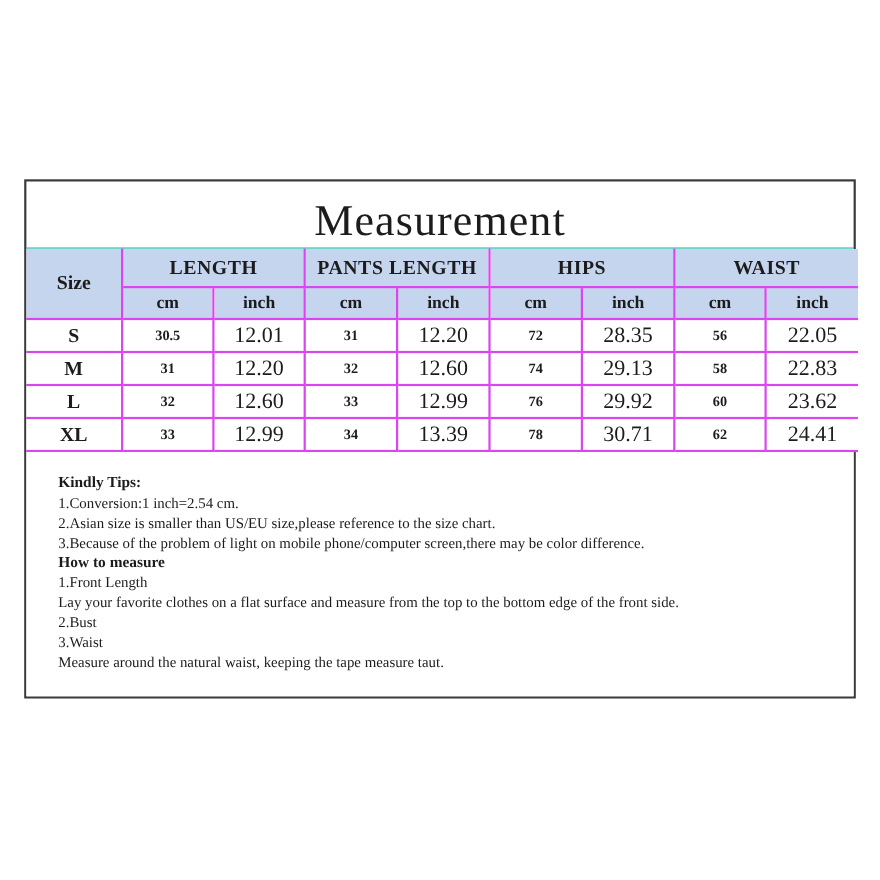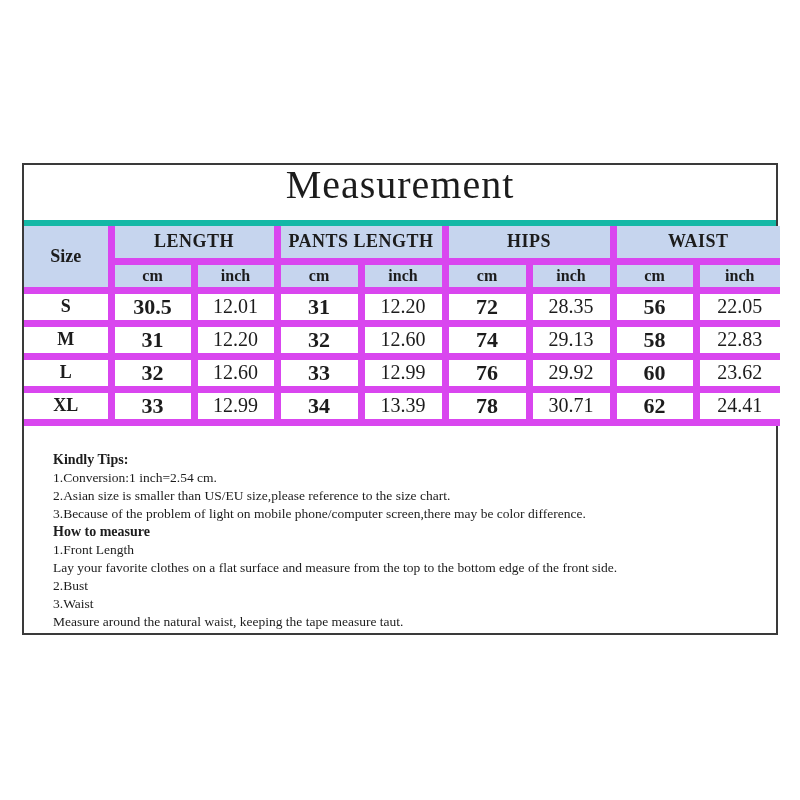--- a/index.html
+++ b/index.html
@@ -26,62 +26,62 @@
     height: 472px;
     box-sizing: border-box;
     border: 2px solid #3a3a3a;
     background: #ffffff;
     display: flex;
     flex-direction: column;
   }
   .title-bar {
     height: 61px;
     box-sizing: border-box;
-    border-bottom: 6px solid #14b8a6;
+    border-bottom: 1px solid #14b8a6;
     display: flex;
-    align-items: flex-start;
+    align-items: flex-end;
     justify-content: center;
   }
   .title-bar .title {
     font-size: 40px;
     letter-spacing: 1px;
     line-height: 1;
     padding-bottom: 4px;
   }
   table.size-table {
     border-collapse: collapse;
     table-layout: fixed;
     width: 100%;
   }
   table.size-table th, table.size-table td {
-    border: 7px solid #d946ef;
+    border: 2px solid #d946ef;
     padding: 0;
     text-align: center;
     vertical-align: middle;
     overflow: hidden;
   }
   table.size-table th:first-child, table.size-table td:first-child { border-left: none; }
   table.size-table th:last-child,  table.size-table td:last-child  { border-right: none; }
   table.size-table tr.group-row th { border-top: none; }
   .header-cell {
     background: #c6d5ee;
     font-weight: bold;
   }
   tr.group-row   { height: 35px; }
   tr.units-row   { height: 29px; }
   tr.data-row    { height: 30px; }
   .corner-cell   { font-size: 18px; }
   .group-cell    { font-size: 18px; letter-spacing: 0.5px; }
   .unit-cell     { font-size: 16px; }
   td.size-cell   { font-weight: bold; font-size: 18px; background: #ffffff; }
-  td.cm-cell     { font-weight: bold; font-size: 22px; background: #ffffff; }
+  td.cm-cell     { font-weight: bold; font-size: 13px; background: #ffffff; }
   td.inch-cell   { font-weight: normal; font-size: 20px; background: #ffffff; }
   .tips {
     flex: 1;
-    padding: 25px 20px 0 29px;
+    padding: 20px 20px 0 29px;
     font-size: 13.5px;
     line-height: 18px;
     background: #ffffff;
   }
   .tips .line { white-space: nowrap; }
   .tips .bold { font-weight: bold; font-size: 14px; }
 </style>
 </head>
 <body>
 

